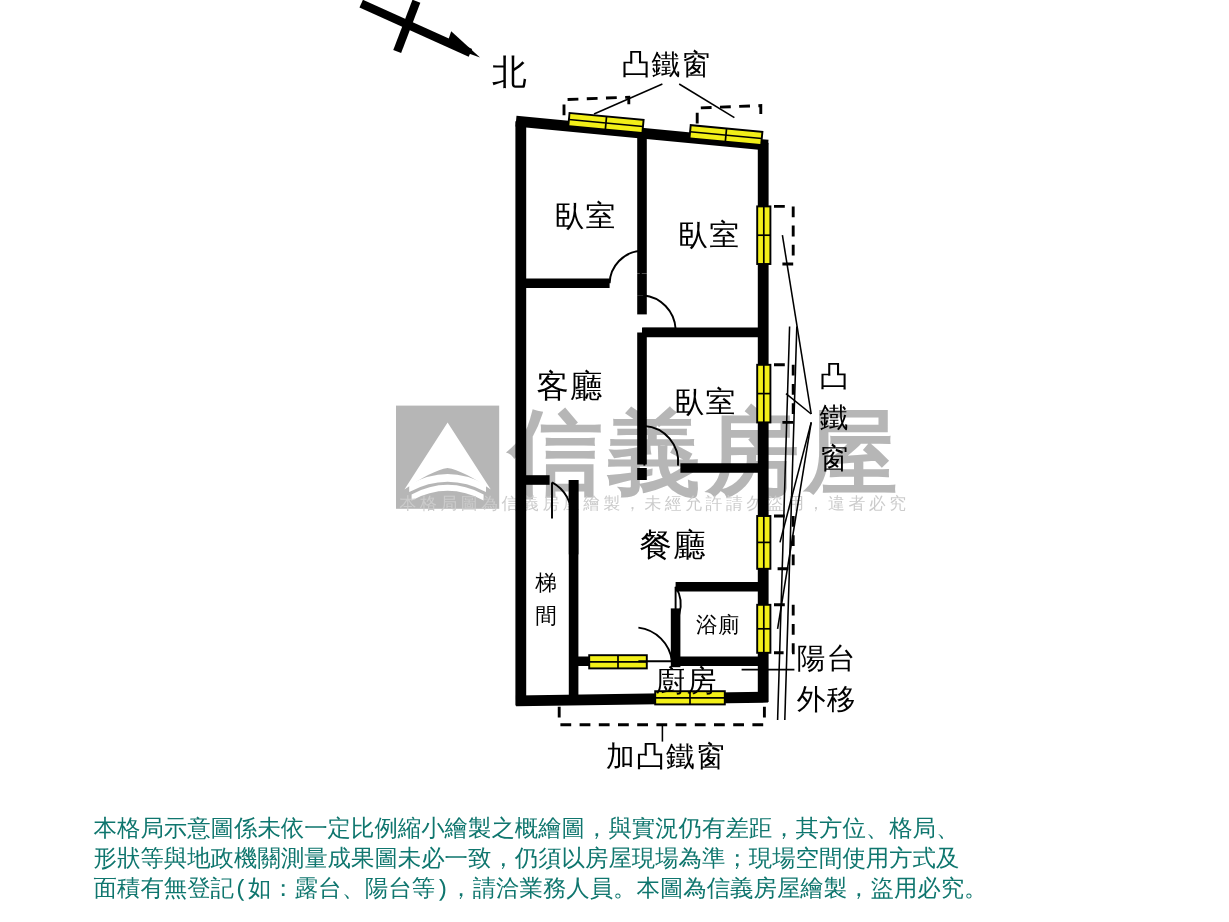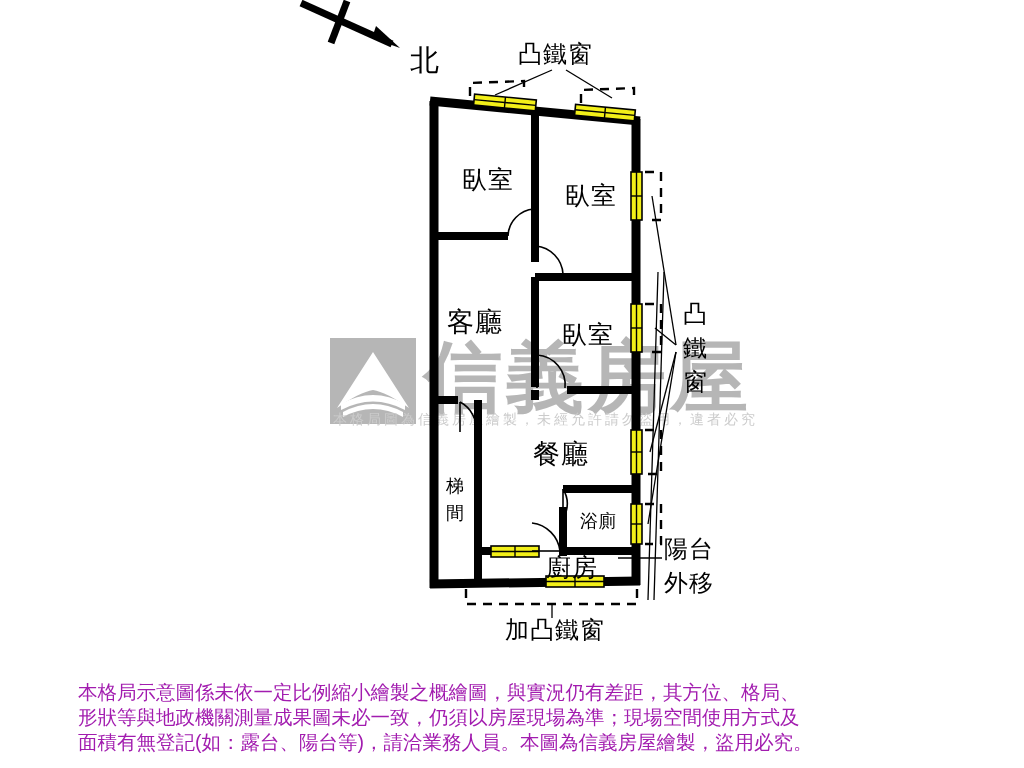--- a/index.html
+++ b/index.html
@@ -104,22 +104,22 @@
   }
   .wm-logo-bg { fill: #b3b3b3; }
   .wm-logo-fg { fill: #ffffff; }
   #disclaimer {
     position: absolute;
     left: 78px;
     top: 680px;
     width: 880px;
     font-size: 19.5px;
     line-height: 25px;
-    color: #a21caf;
-    font-family: Liberation Sans, sans-serif;
+    color: #0f766e;
+    font-family: Liberation Mono, monospace;
     letter-spacing: 0px;
     text-align: left;
     white-space: pre-line;
   }
 </style>
 </head>
 <body>
 
 <div id="plan-root">
 

